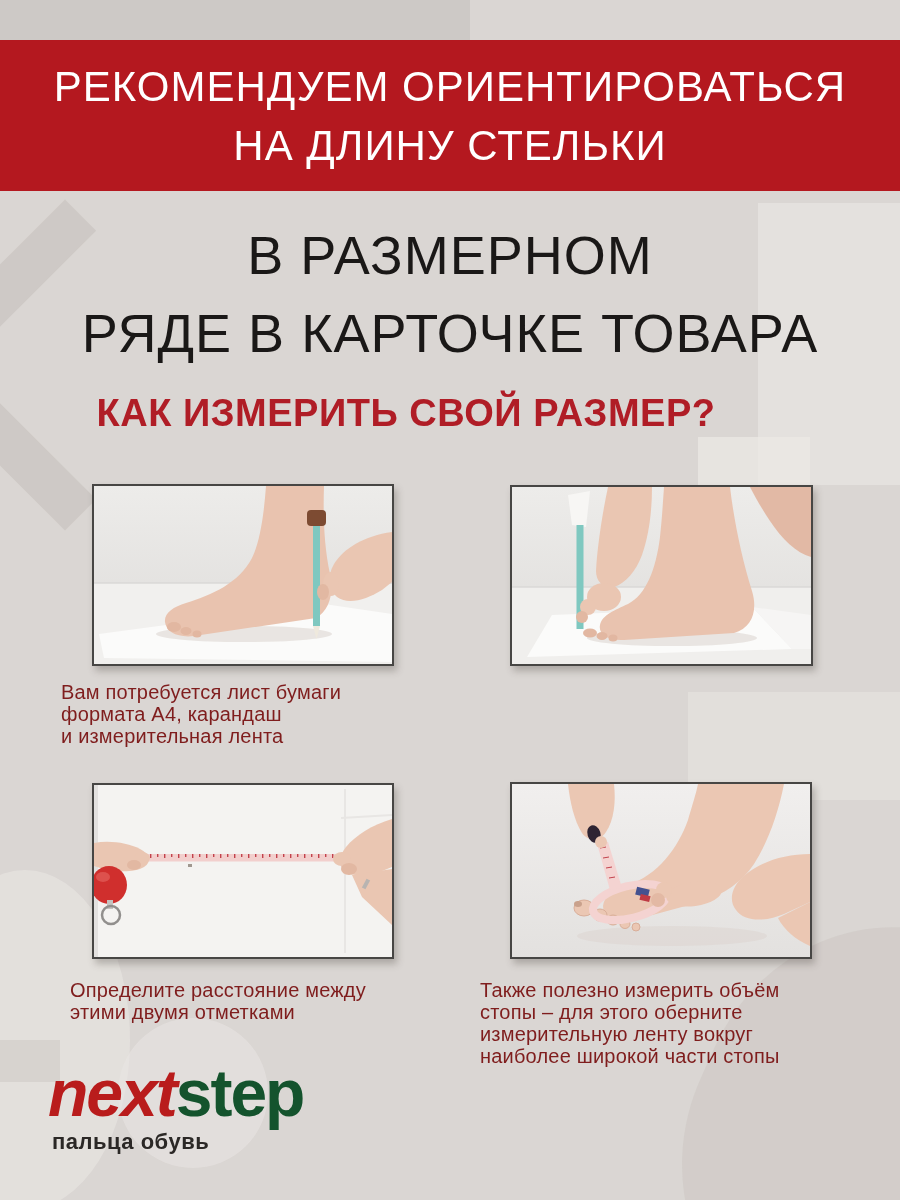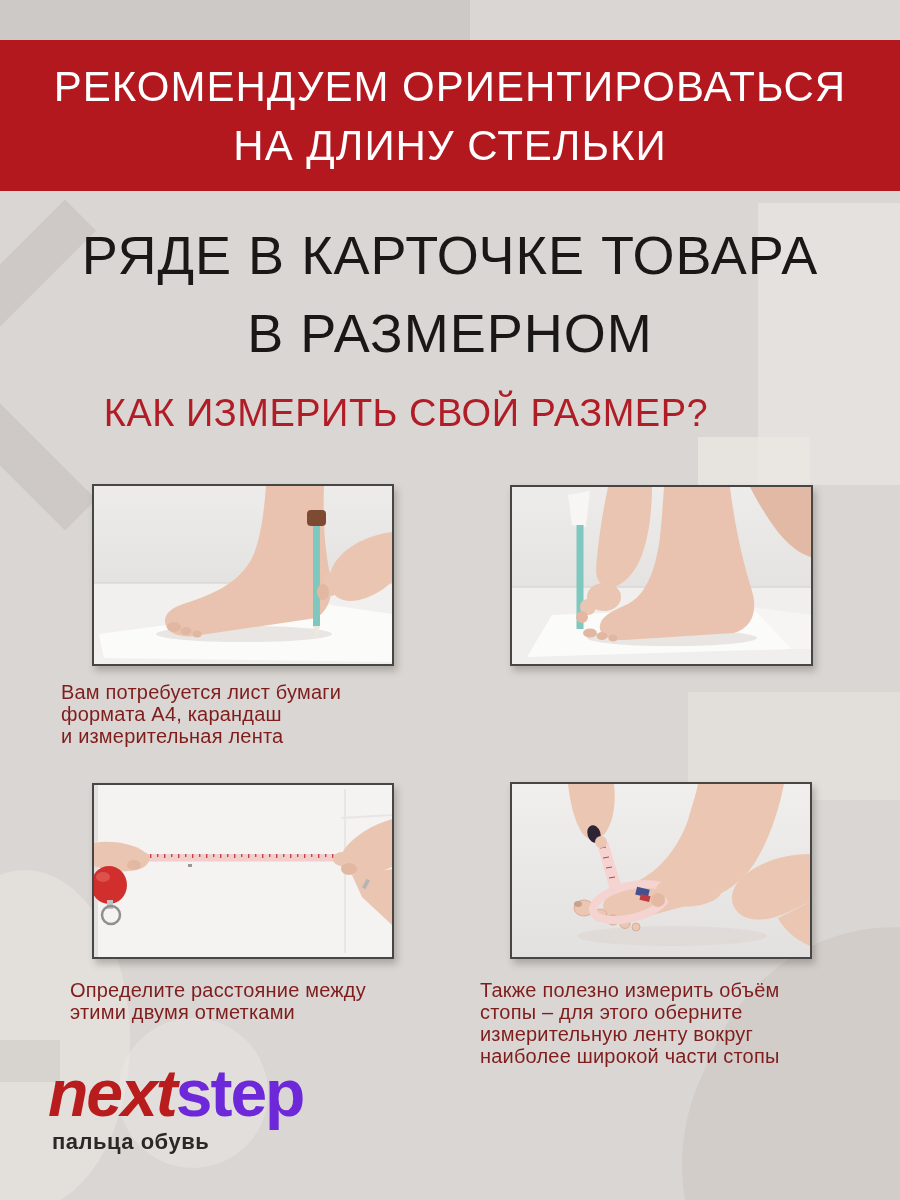--- a/index.html
+++ b/index.html
@@ -26,21 +26,21 @@
   .banner{position:absolute;z-index:2;left:0;top:40px;width:900px;height:151px;background:#b4181f;
     display:flex;flex-direction:column;align-items:center;justify-content:center;}
   .banner-line{color:#ffffff;font-size:42px;line-height:59px;letter-spacing:1px;font-weight:400;
     text-align:center;white-space:nowrap;}
 
   .headline{position:absolute;z-index:2;left:0;top:216px;width:900px;text-align:center;
     color:#1a1817;font-weight:400;}
   .headline-line{font-size:54px;line-height:78px;letter-spacing:1px;white-space:nowrap;}
 
   .subheading{position:absolute;z-index:2;left:0;top:392px;width:812px;text-align:center;
-    color:#b01d26;font-size:38px;font-weight:400;letter-spacing:.5px;white-space:nowrap;}
+    color:#b01d26;font-size:38px;font-weight:700;letter-spacing:.5px;white-space:nowrap;}
 
   
   .photo-frame{position:absolute;z-index:2;border:2px solid #474644;background:#eceae8;
     box-shadow:3px 5px 7px rgba(70,62,56,.30);}
   .photo-frame svg{display:block;}
   #photo1{left:92px;top:484px;width:298px;height:178px;}
   #photo2{left:510px;top:485px;width:299px;height:177px;}
   #photo3{left:92px;top:783px;width:298px;height:172px;}
   #photo4{left:510px;top:782px;width:298px;height:173px;}
 
@@ -48,21 +48,21 @@
     font-size:20px;line-height:22px;letter-spacing:.2px;white-space:pre-line;}
   #caption1{left:61px;top:681px;}
   #caption2{left:480px;top:681px;}
   #caption3{left:70px;top:979px;}
   #caption4{left:480px;top:979px;}
 
   
   .logo{position:absolute;z-index:2;left:48px;top:1058px;font-weight:bold;font-size:66px;
     letter-spacing:-2px;line-height:70px;white-space:nowrap;}
   .logo-next{color:#b91c1c;font-style:italic;}
-  .logo-step{color:#6d28d9;}
+  .logo-step{color:#14532d;}
   .logo-tagline{position:absolute;z-index:2;left:52px;top:1129px;color:#2b2826;
     font-size:22px;font-weight:bold;letter-spacing:.5px;white-space:nowrap;}
 </style>
 </head>
 <body>
 
 <div class="page">
 
   <div class="deco deco-topleft"></div>
   <div class="deco deco-chevron"></div>
@@ -73,22 +73,22 @@
   <div class="deco deco-circle-logo"></div>
   <div class="deco deco-smallrect-left"></div>
   <div class="deco deco-swoosh-br"></div>
 
   <div class="banner">
     <div class="banner-line">РЕКОМЕНДУЕМ ОРИЕНТИРОВАТЬСЯ</div>
     <div class="banner-line">НА ДЛИНУ СТЕЛЬКИ</div>
   </div>
 
   <div class="headline">
+    <div class="headline-line">В РАЗМЕРНОМ</div>
     <div class="headline-line">РЯДЕ В КАРТОЧКЕ ТОВАРА</div>
-    <div class="headline-line">В РАЗМЕРНОМ</div>
   </div>
 
   <div class="subheading">КАК ИЗМЕРИТЬ СВОЙ РАЗМЕР?</div>
 
   <div class="photo-frame" id="photo1">
     <svg width="298" height="178" viewBox="0 0 298 178">
       <defs>
         <linearGradient id="wall1" x1="0" y1="0" x2="0" y2="1">
           <stop offset="0" stop-color="#edecea"></stop>
             <stop offset="1" stop-color="#dddbd9"></stop>

